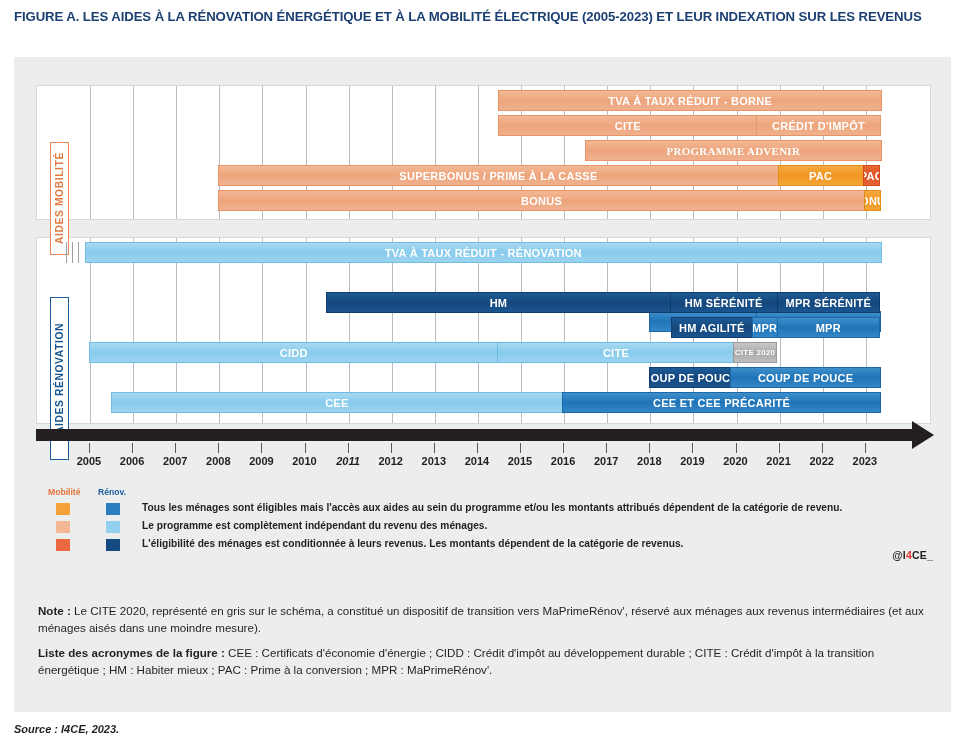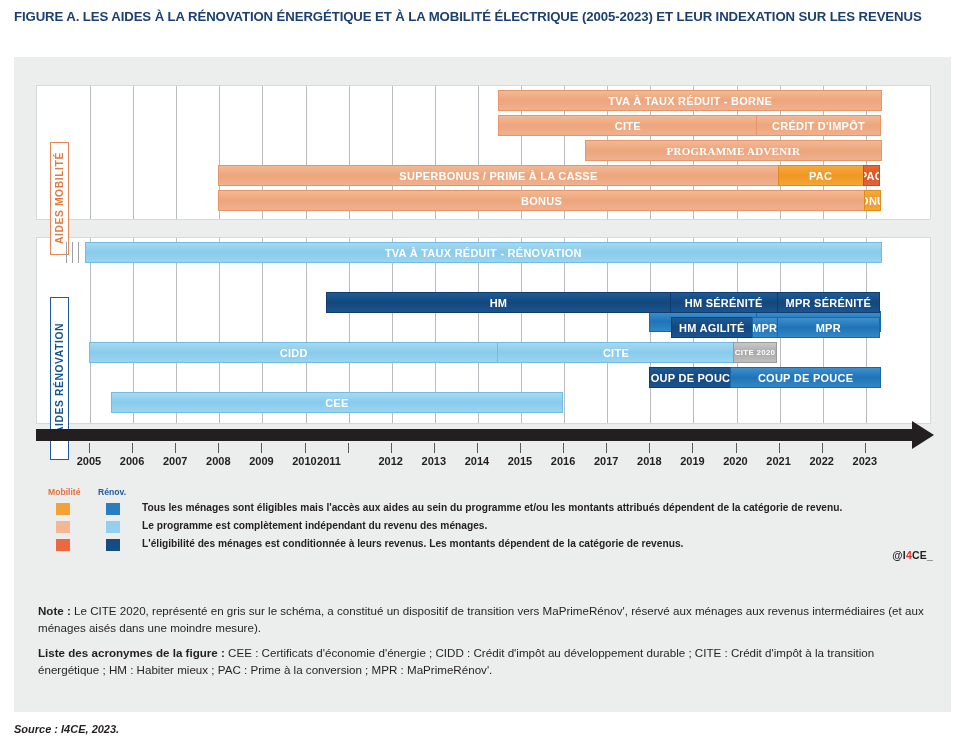--- a/index.html
+++ b/index.html
@@ -244,40 +244,41 @@
             <div class="seg r1" style="width: 409.45px; flex: 0 0 409.45px;">CIDD</div>
             <div class="seg r1" style="width: 237.05px; flex: 0 0 237.05px;">CITE</div>
             <div class="seg rg" style="width: 43.1px; flex: 0 0 43.1px;">CITE 2020</div>
           </div>
           <div class="bar" style="left: 635.3px; top: 310px; width: 232.74px;">
             <div class="seg r3" style="width: 81.89px; flex: 0 0 81.89px;">COUP DE POUCE</div>
             <div class="seg r2" style="width: 150.85px; flex: 0 0 150.85px;">COUP DE POUCE</div>
           </div>
           <div class="bar" style="left: 96.55px; top: 335px; width: 771.49px;">
             <div class="seg r1" style="width: 452.55px; flex: 0 0 452.55px;">CEE</div>
+            <div class="seg r2" style="width: 318.94px; flex: 0 0 318.94px;">CEE ET CEE PRÉCARITÉ</div>
           </div>
         </div>
 
       <div class="axis-arrow"></div>
       <div class="arrow-head"></div>
       <div id="axis-ticks">
           <div class="tick" style="left: 75px;"></div>
           <div class="yearlab" style="left: 75px;">2005</div>
           <div class="tick" style="left: 118.1px;"></div>
           <div class="yearlab" style="left: 118.1px;">2006</div>
           <div class="tick" style="left: 161.2px;"></div>
           <div class="yearlab" style="left: 161.2px;">2007</div>
           <div class="tick" style="left: 204.3px;"></div>
           <div class="yearlab" style="left: 204.3px;">2008</div>
           <div class="tick" style="left: 247.4px;"></div>
           <div class="yearlab" style="left: 247.4px;">2009</div>
           <div class="tick" style="left: 290.5px;"></div>
           <div class="yearlab" style="left: 290.5px;">2010</div>
           <div class="tick" style="left: 333.6px;"></div>
-          <div class="yearlab" style="left: 315px;">2011</div>
+          <div class="yearlab" style="left: 334px; font-style: italic;">2011</div>
           <div class="tick" style="left: 376.7px;"></div>
           <div class="yearlab" style="left: 376.7px;">2012</div>
           <div class="tick" style="left: 419.8px;"></div>
           <div class="yearlab" style="left: 419.8px;">2013</div>
           <div class="tick" style="left: 462.9px;"></div>
           <div class="yearlab" style="left: 462.9px;">2014</div>
           <div class="tick" style="left: 506px;"></div>
           <div class="yearlab" style="left: 506px;">2015</div>
           <div class="tick" style="left: 549.1px;"></div>
           <div class="yearlab" style="left: 549.1px;">2016</div>

